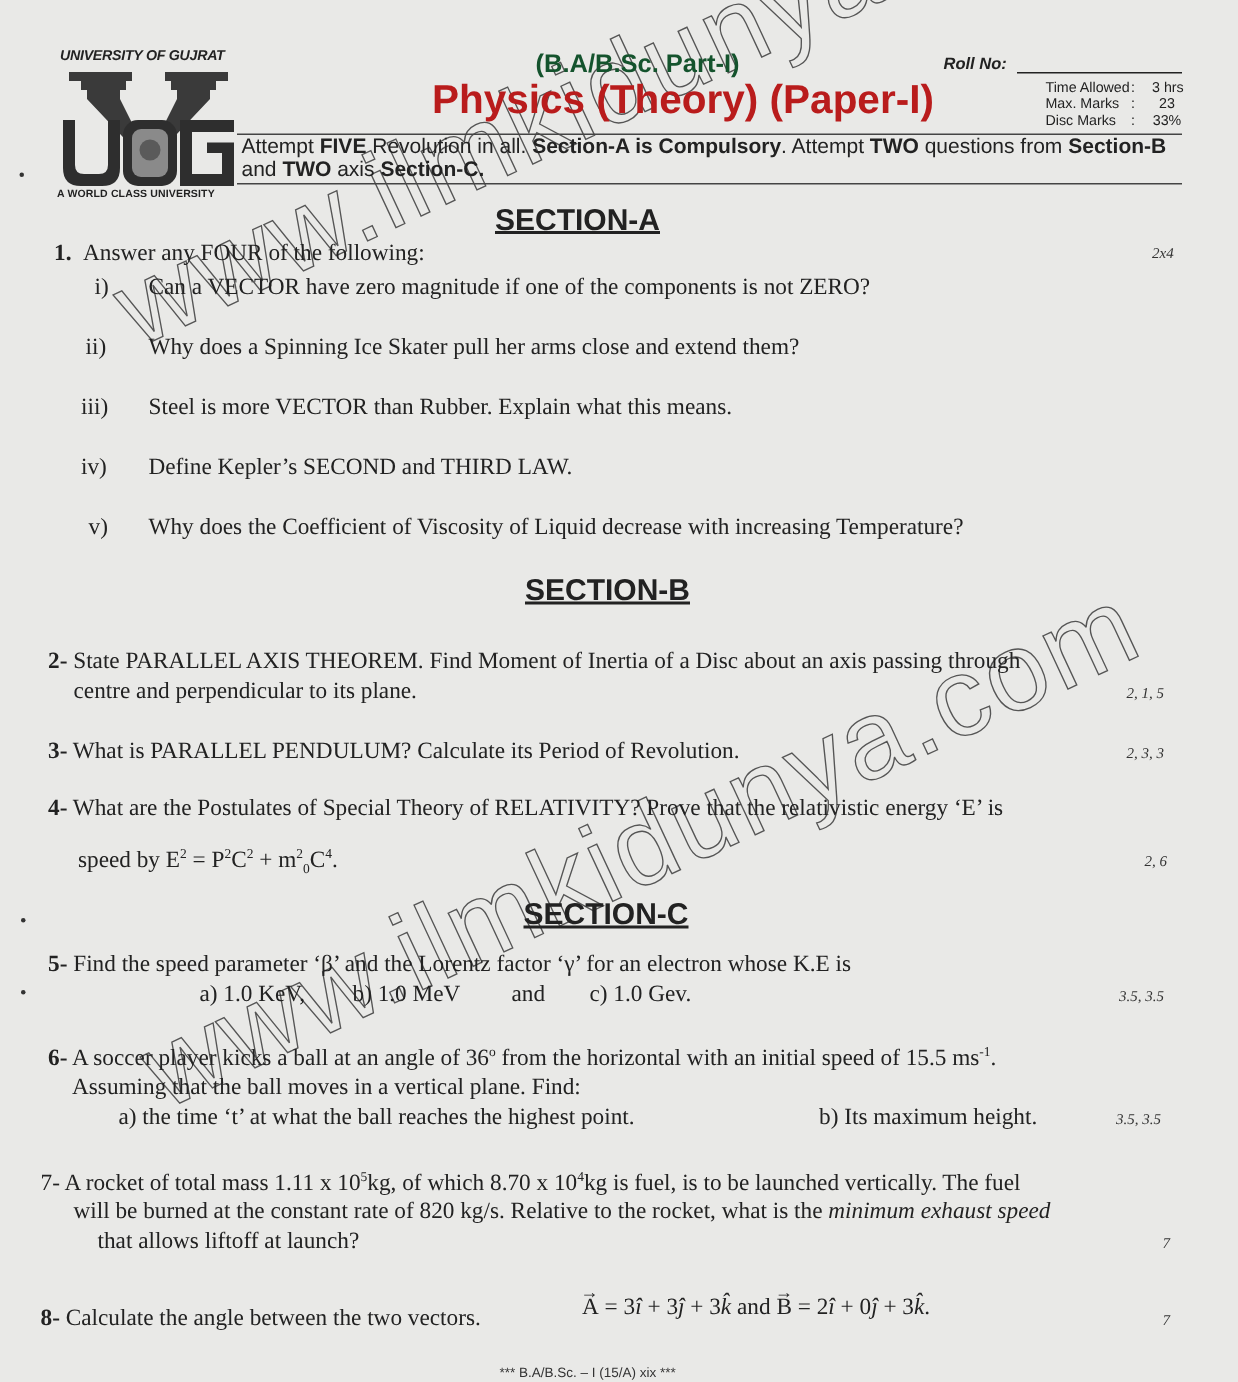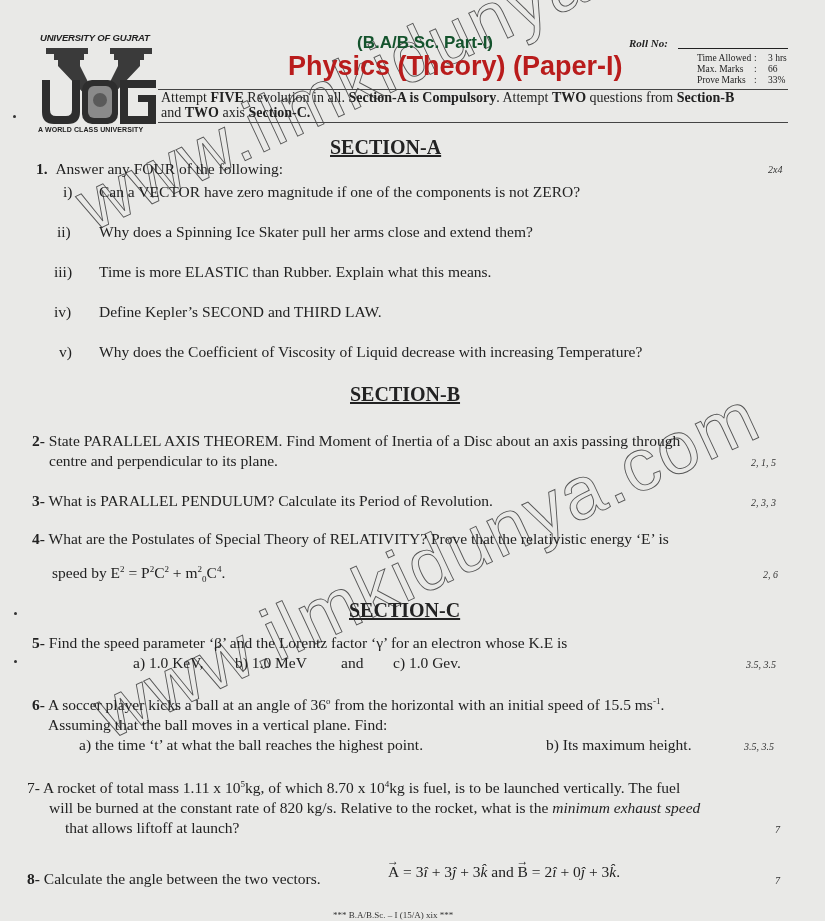--- a/index.html
+++ b/index.html
@@ -3,34 +3,34 @@
 <meta charset="utf-8">
 <style>
   html, body { margin:0; padding:0; }
   body {
     width:825px; height:921px; overflow:hidden; position:relative;
     background:#e9e9e7;
     font-family:"Liberation Serif", serif; color:#1d1d1d;
   }
   .abs { position:absolute; white-space:nowrap; }
   .sans { font-family:"Liberation Sans", sans-serif; }
-  .serif { font-family:Liberation Serif, serif; }
+  .serif { font-family:Liberation Sans, sans-serif; }
   
   .uni-name { left:40px; top:32px; font-size:9.5px; font-weight:bold; font-style:italic; letter-spacing:-0.2px; color:#222; }
   .uni-tag { left:38px; top:126px; font-size:7px; font-weight:bold; color:#222; letter-spacing:0.1px; }
   .logo { left:38px; top:44px; width:122px; height:82px; }
   
   .part { left:346px; top:33px; font-size:17px; font-weight:bold; color:#14532d;margin-left:11px; }
   .title { left:256px; top:51px; font-size:27px; font-weight:bold; color:#b91c1c;margin-left:32px; }
   .roll { left:629px; top:37px; font-size:11px; font-weight:bold; font-style:italic; color:#222; }
   .roll-line { left:678px; top:48px; width:110px; border-bottom:1.3px solid #222; }
   .meta { left:697px; font-size:9.5px; color:#222; }
   .meta .k { display:inline-block; width:57px; }
   .meta .c { display:inline-block; width:14px; }
-  .meta .v { display:inline-block; width:20px; text-align:left; }
+  .meta .v { display:inline-block; width:20px; text-align:center; }
   .hr1 { left:158px; top:89px; width:630px; border-top:1px solid #444; }
   .hr2 { left:158px; top:122px; width:630px; border-top:1px solid #444; }
   .instr { left:161px; top:90px; font-size:14px; line-height:15px; color:#222; }
   .instr b { font-weight:bold; }
   
   .sec { font-size:20px; font-weight:bold; text-decoration:underline; text-decoration-thickness:2px; color:#222; }
   .q { font-size:15.5px; color:#222; }
   .qn { font-weight:bold; }
   .marks { font-size:10px; font-style:italic; color:#333;text-align:right; }
   .sub { font-size:15.5px; color:#222; }
@@ -70,24 +70,24 @@
 <div class="abs sans part">(B.A/B.Sc. Part-I)</div>
 <div class="abs sans title">Physics (Theory) (Paper-I)</div>
 
 <div class="abs serif roll">Roll No:</div>
 <div class="abs roll-line"></div>
 
 <div class="abs serif meta" style="top:53px">
   <span class="k">Time Allowed</span><span class="c">:</span><span class="v">3 hrs</span>
 </div>
 <div class="abs serif meta" style="top:64px">
-  <span class="k">Max. Marks</span><span class="c">:</span><span class="v">66</span>
+  <span class="k">Max. Marks</span><span class="c">:</span><span class="v">23</span>
 </div>
 <div class="abs serif meta" style="top:75px">
-  <span class="k">Prove Marks</span><span class="c">:</span><span class="v">33%</span>
+  <span class="k">Disc Marks</span><span class="c">:</span><span class="v">33%</span>
 </div>
 
 <div class="abs hr1"></div>
 <div class="abs serif instr">
   <span>Attempt </span><b>FIVE</b><span> Revolution in all. </span><b>Section-A is Compulsory</b><span>. Attempt </span><b>TWO</b><span> questions from </span><b>Section-B</b><br>
   <span>and </span><b>TWO</b><span> axis </span><b>Section-C.</b>
 </div>
 <div class="abs hr2"></div>
 
 <div class="abs serif sec" style="left:330px;top:136px">SECTION-A</div>
@@ -97,21 +97,21 @@
 </div>
 <div class="abs marks" style="left:768px;top:164px">2x4</div>
 
 <div class="abs sub" style="left:63px;top:183px">i)</div>
 <div class="abs sub" style="left:99px;top:183px">Can a VECTOR have zero magnitude if one of the components is not ZERO?</div>
 
 <div class="abs sub" style="left:57px;top:223px">ii)</div>
 <div class="abs sub" style="left:99px;top:223px">Why does a Spinning Ice Skater pull her arms close and extend them?</div>
 
 <div class="abs sub" style="left:54px;top:263px">iii)</div>
-<div class="abs sub" style="left:99px;top:263px">Time is more ELASTIC than Rubber. Explain what this means.</div>
+<div class="abs sub" style="left:99px;top:263px">Steel is more VECTOR than Rubber. Explain what this means.</div>
 
 <div class="abs sub" style="left:54px;top:303px">iv)</div>
 <div class="abs sub" style="left:99px;top:303px">Define Kepler’s SECOND and THIRD LAW.</div>
 
 <div class="abs sub" style="left:59px;top:343px">v)</div>
 <div class="abs sub" style="left:99px;top:343px">Why does the Coefficient of Viscosity of Liquid decrease with increasing Temperature?</div>
 
 <div class="abs serif sec" style="left:350px;top:383px">SECTION-B</div>
 
 <div class="abs q" style="left:32px;top:432px">

